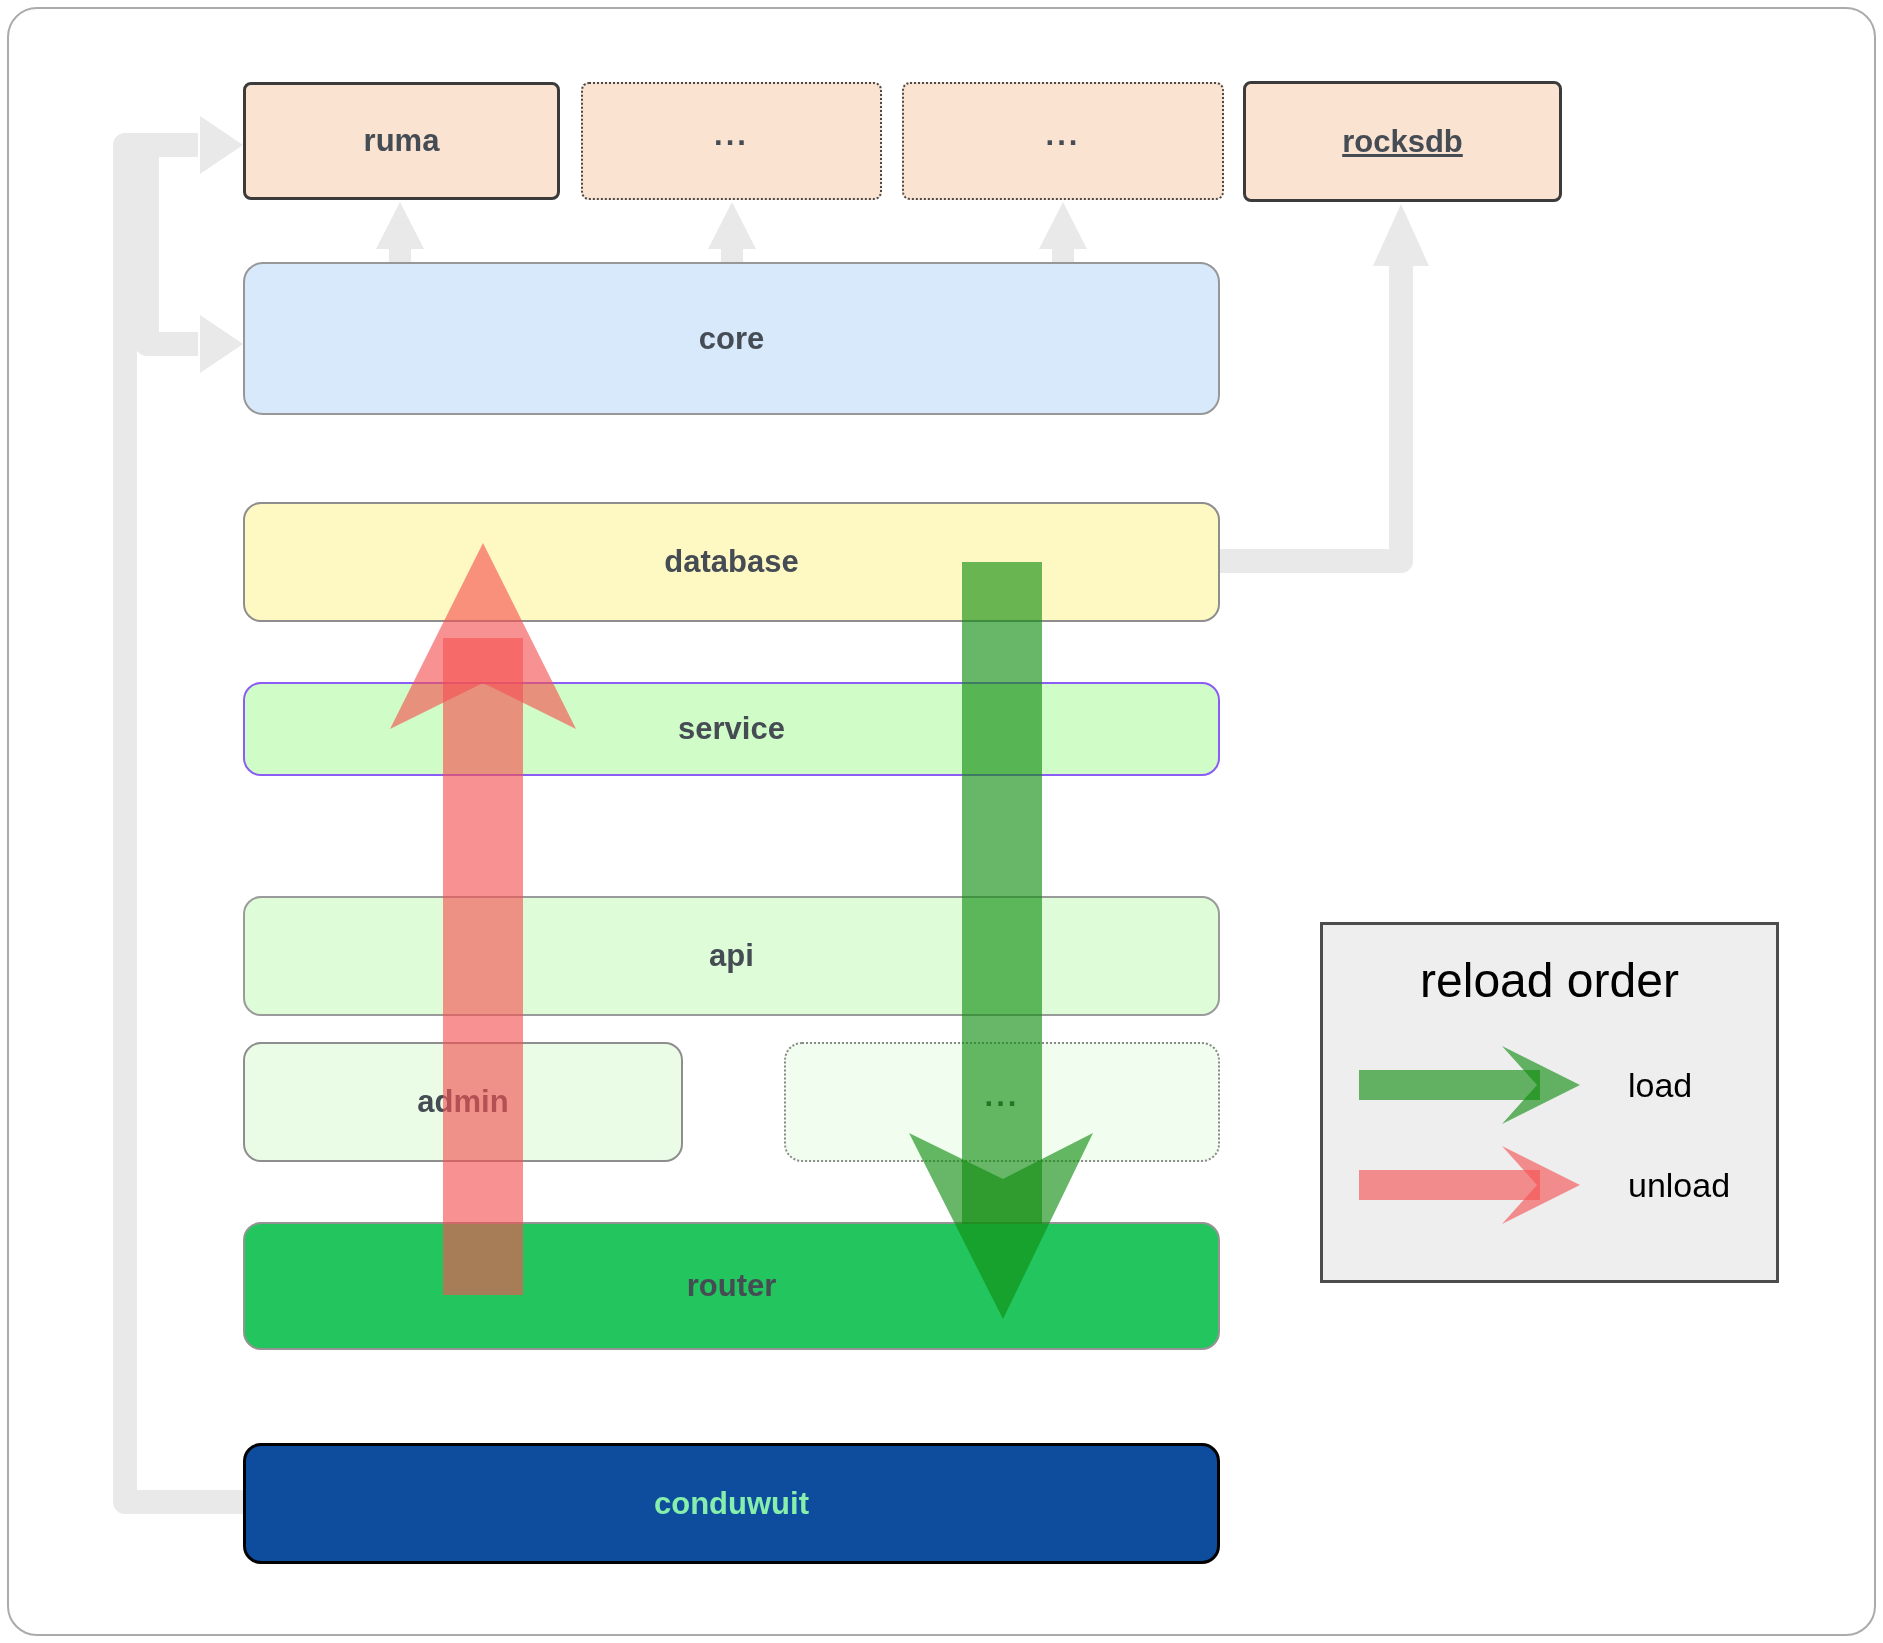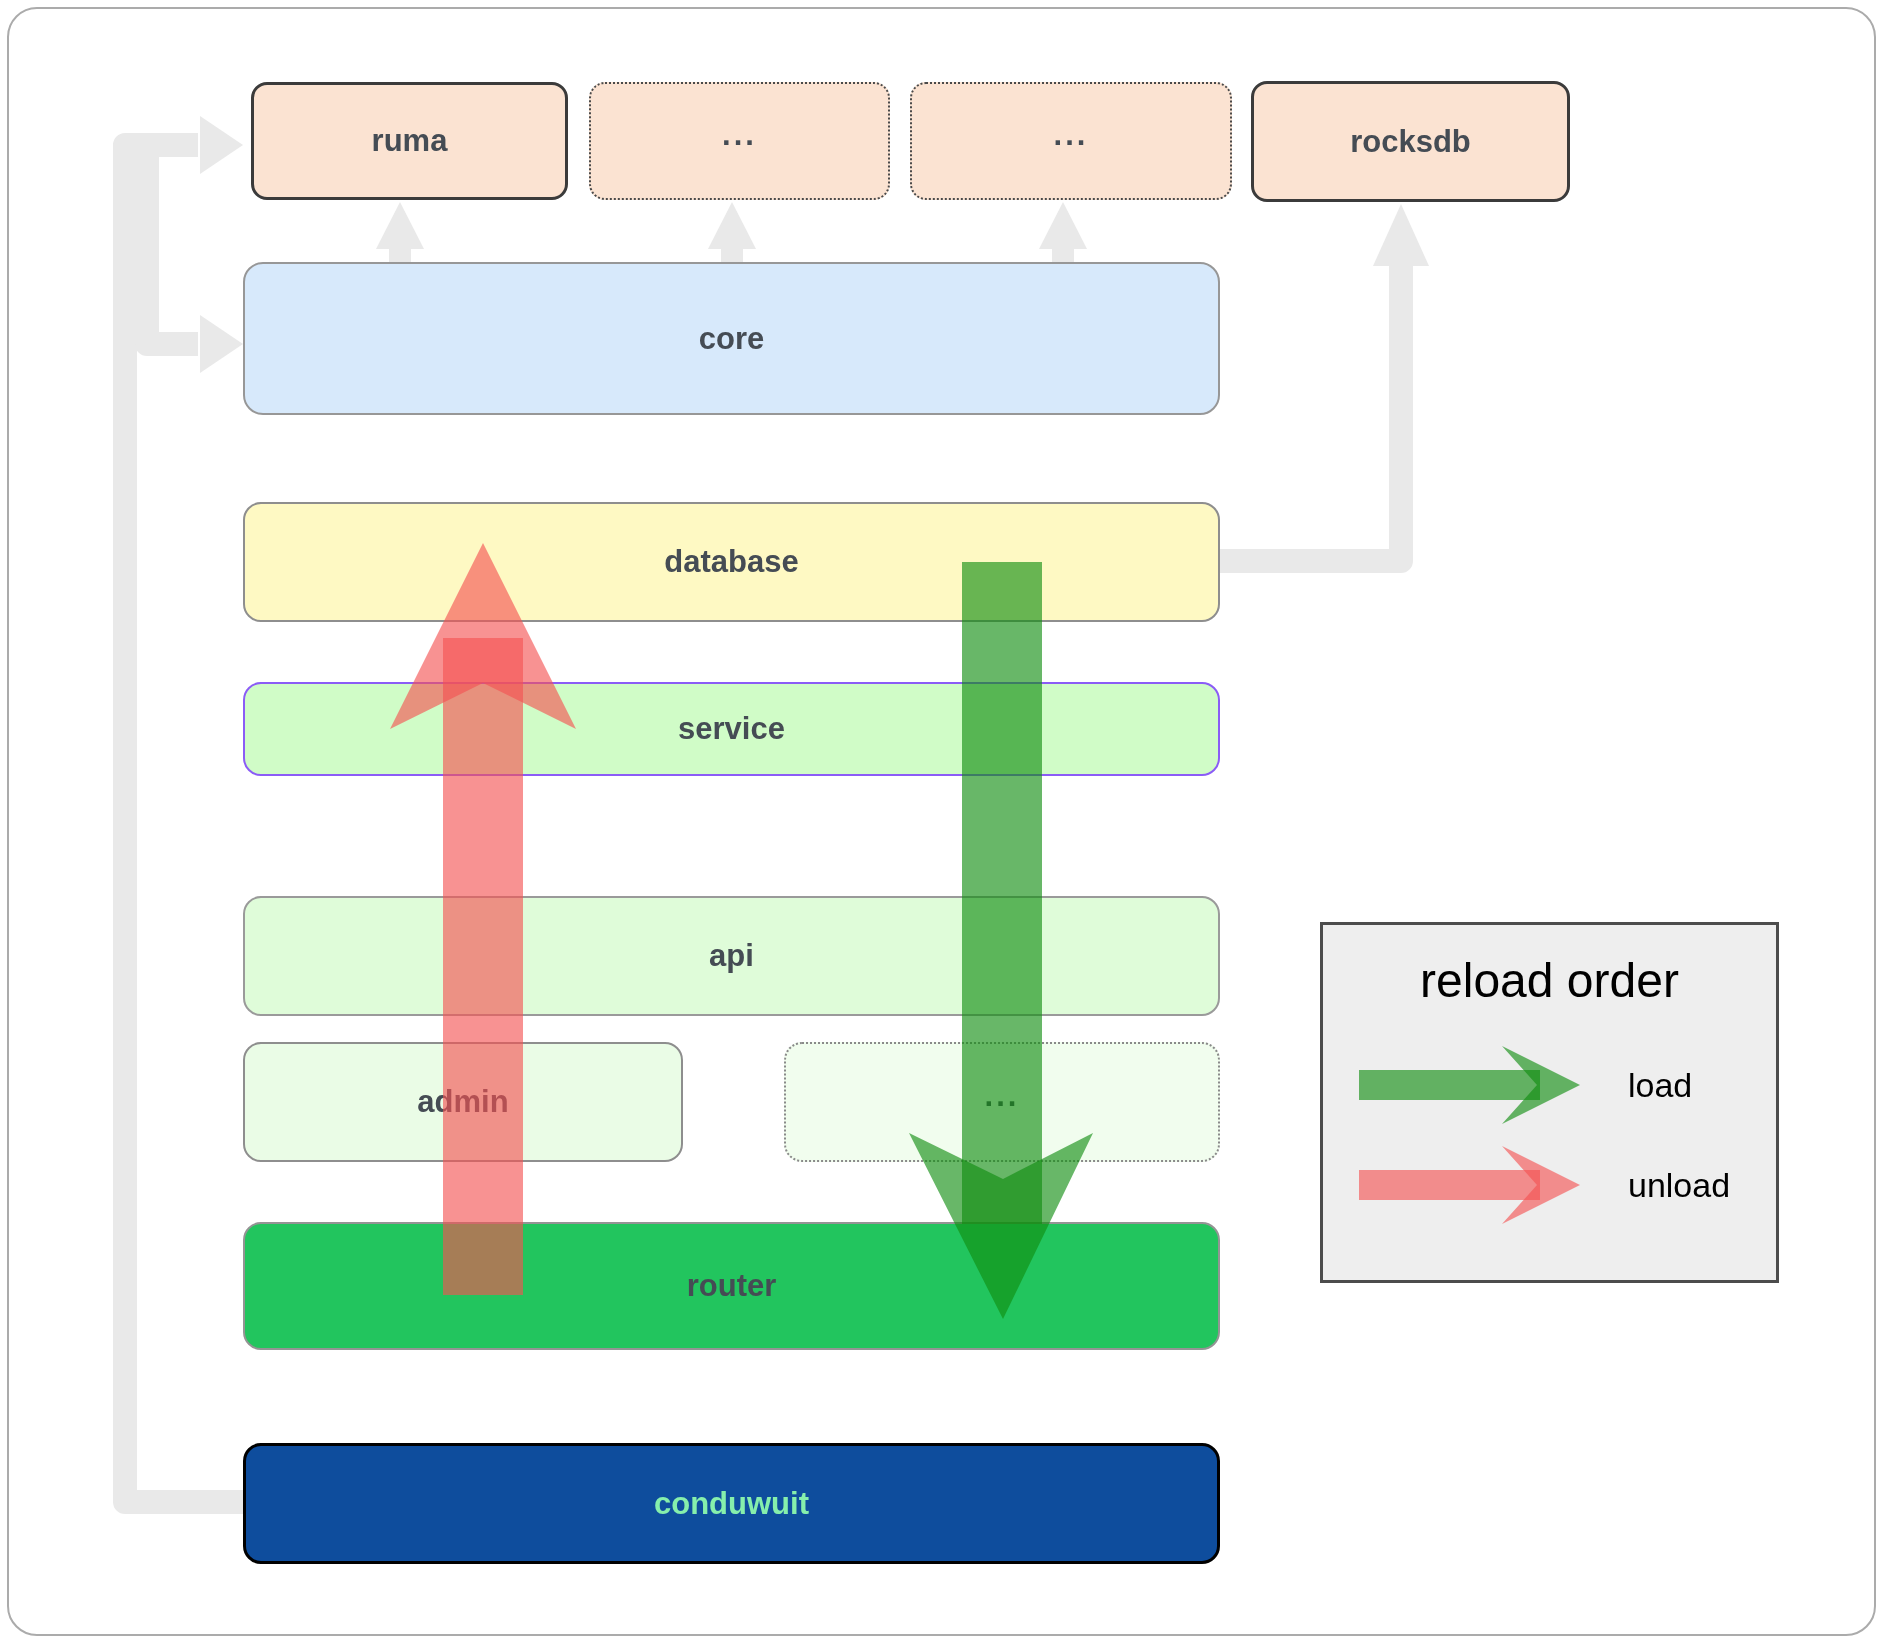--- a/index.html
+++ b/index.html
@@ -4,30 +4,30 @@
 <style>
   html,body{margin:0;padding:0;background:#fff;}
   body{width:1883px;height:1643px;position:relative;overflow:hidden;
        font-family:"Liberation Sans",sans-serif;}
   .frame{position:absolute;left:7px;top:7px;width:1865px;height:1625px;
          border:2px solid #ababab;border-radius:30px;background:#fff;}
   .layer{position:absolute;left:0;top:0;width:1883px;height:1643px;pointer-events:none;}
   .box{position:absolute;box-sizing:border-box;display:flex;align-items:center;
        justify-content:center;font-weight:600;font-size:31px;color:#454c54;
        border-radius:18px;z-index:2;}
-  .toprad{border-radius:16px;margin-left:8px;}
+  .toprad{border-radius:8px;}
   .solid-dark{border:3px solid #3b3b3b;}
   .dotted{border:2px dotted #4a4a4a;}
   .peach{background:#fbe3d2;}
   .dots-label{font-weight:700;letter-spacing:3px;transform:translateY(-6px);}
 
   .b-ruma{left:243px;top:82px;width:317px;height:118px;}
   .b-dotsa{left:581px;top:82px;width:301px;height:118px;}
   .b-dotsb{left:902px;top:82px;width:322px;height:118px;}
-  .b-rocksdb{left:1243px;top:81px;width:319px;height:121px;}
+  .b-rocksdb{left:1243px;top:81px;width:319px;height:121px;text-decoration:underline;}
   .b-core{left:243px;top:262px;width:977px;height:153px;background:#d7e9fb;border:2px solid #979797;border-radius:20px;}
   .b-database{left:243px;top:502px;width:977px;height:120px;background:#fef9c3;border:2px solid #8e8e8e;}
   .b-service{left:243px;top:682px;width:977px;height:94px;background:#d0fcc7;border:2px solid #8b5cf6;justify-content:center;}
   .b-api{left:243px;top:896px;width:977px;height:120px;background:#dffcd9;border:2px solid #9a9a9a;}
   .b-admin{left:243px;top:1042px;width:440px;height:120px;background:#eafce6;border:2px solid #8e8e8e;}
   .b-dotsc{left:784px;top:1042px;width:436px;height:120px;background:#f1fdee;border:2px dotted #8a8a8a;}
   .b-router{left:243px;top:1222px;width:977px;height:128px;background:#22c55e;border:2px solid #949494;}
   .b-conduwuit{left:243px;top:1443px;width:977px;height:121px;background:#0e4d9d;
                border:3px solid #000;color:#86efac;font-weight:700;}
 

